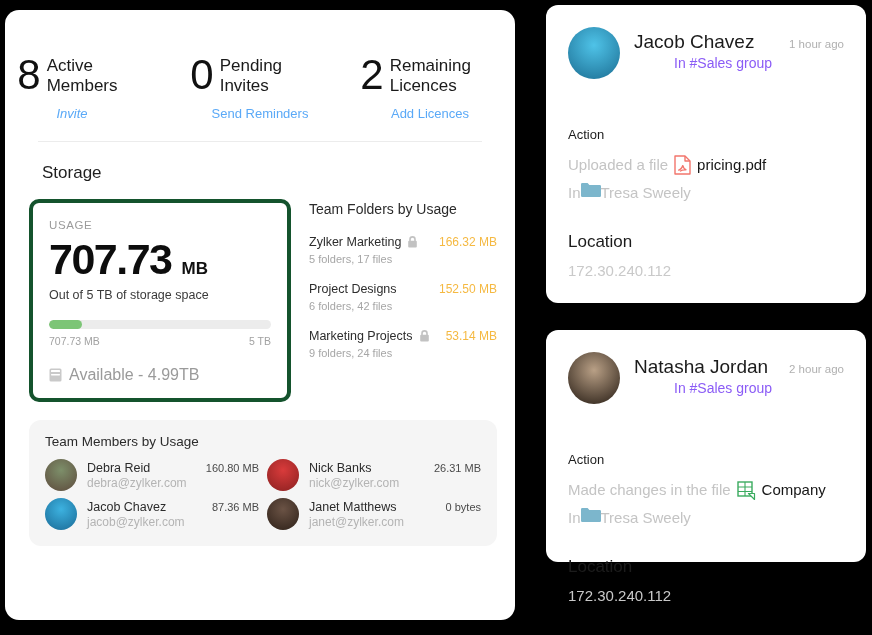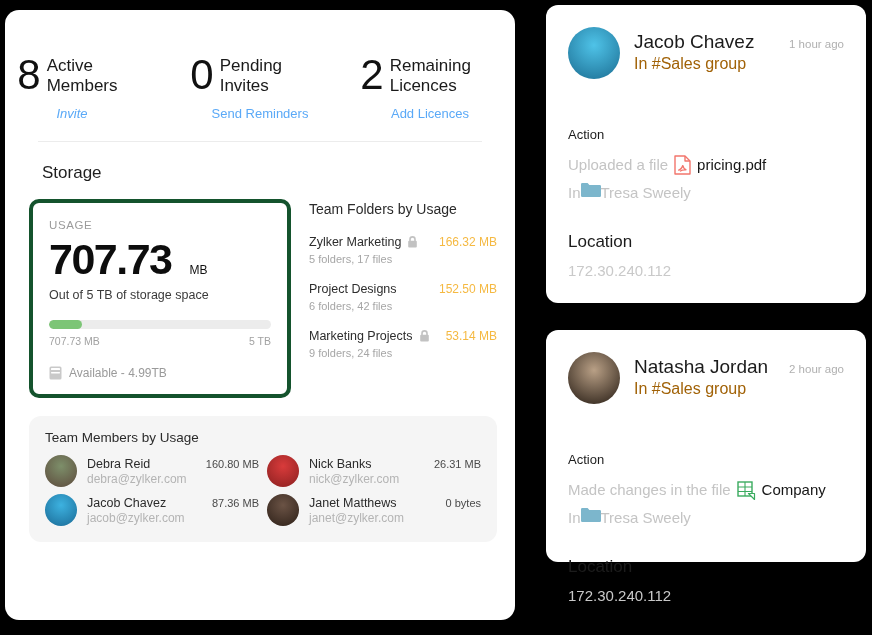--- a/index.html
+++ b/index.html
@@ -95,24 +95,24 @@
     align-items: baseline;
   }
   .usage-num {
     font-size: 43px;
     font-weight: 700;
     color: #0d0d0d;
     letter-spacing: -1.5px;
     line-height: 48px;
   }
   .usage-unit {
-    font-size: 12px;
-    font-weight: 400;
+    font-size: 17px;
+    font-weight: 700;
     color: #111;
-    margin-left: 18px;
+    margin-left: 10px;
   }
   .usage-sub {
     margin-top: 5px;
     font-size: 12.5px;
     color: #3a3a3a;
   }
   .bar-track {
     margin-top: 18px;
     height: 9px;
     border-radius: 5px;
@@ -128,21 +128,21 @@
     display: flex;
     justify-content: space-between;
     margin-top: 6px;
     font-size: 10.5px;
     color: #a2a2a2;
   }
   .avail-row {
     display: flex;
     align-items: center;
     margin-top: 19px;
-    font-size: 12px;
+    font-size: 16px;
     color: #9a9a9a;
   }
   .avail-row svg { margin-right: 7px; }
 
   
   .folders {
     flex: 1;
     padding-left: 18px;
     padding-top: 2px;
   }
@@ -248,23 +248,24 @@
     font-weight: 400;
   }
   .act-time {
     margin-left: auto;
     font-size: 11.5px;
     color: #b0b0b0;
     white-space: nowrap;
     padding-left: 8px;
   }
   .act-group {
-    font-size: 16px;
-    color: #a16207;
+    font-size: 14px;
+    color: #8b5cf6;
     margin-top: 2px;
+    margin-left: 40px;
   }
 
   .act-section-label {
     font-size: 13px;
     color: #1c1c1c;
     margin-top: 48px;
   }
   .act-line {
     margin-top: 10px;
     font-size: 15px;

